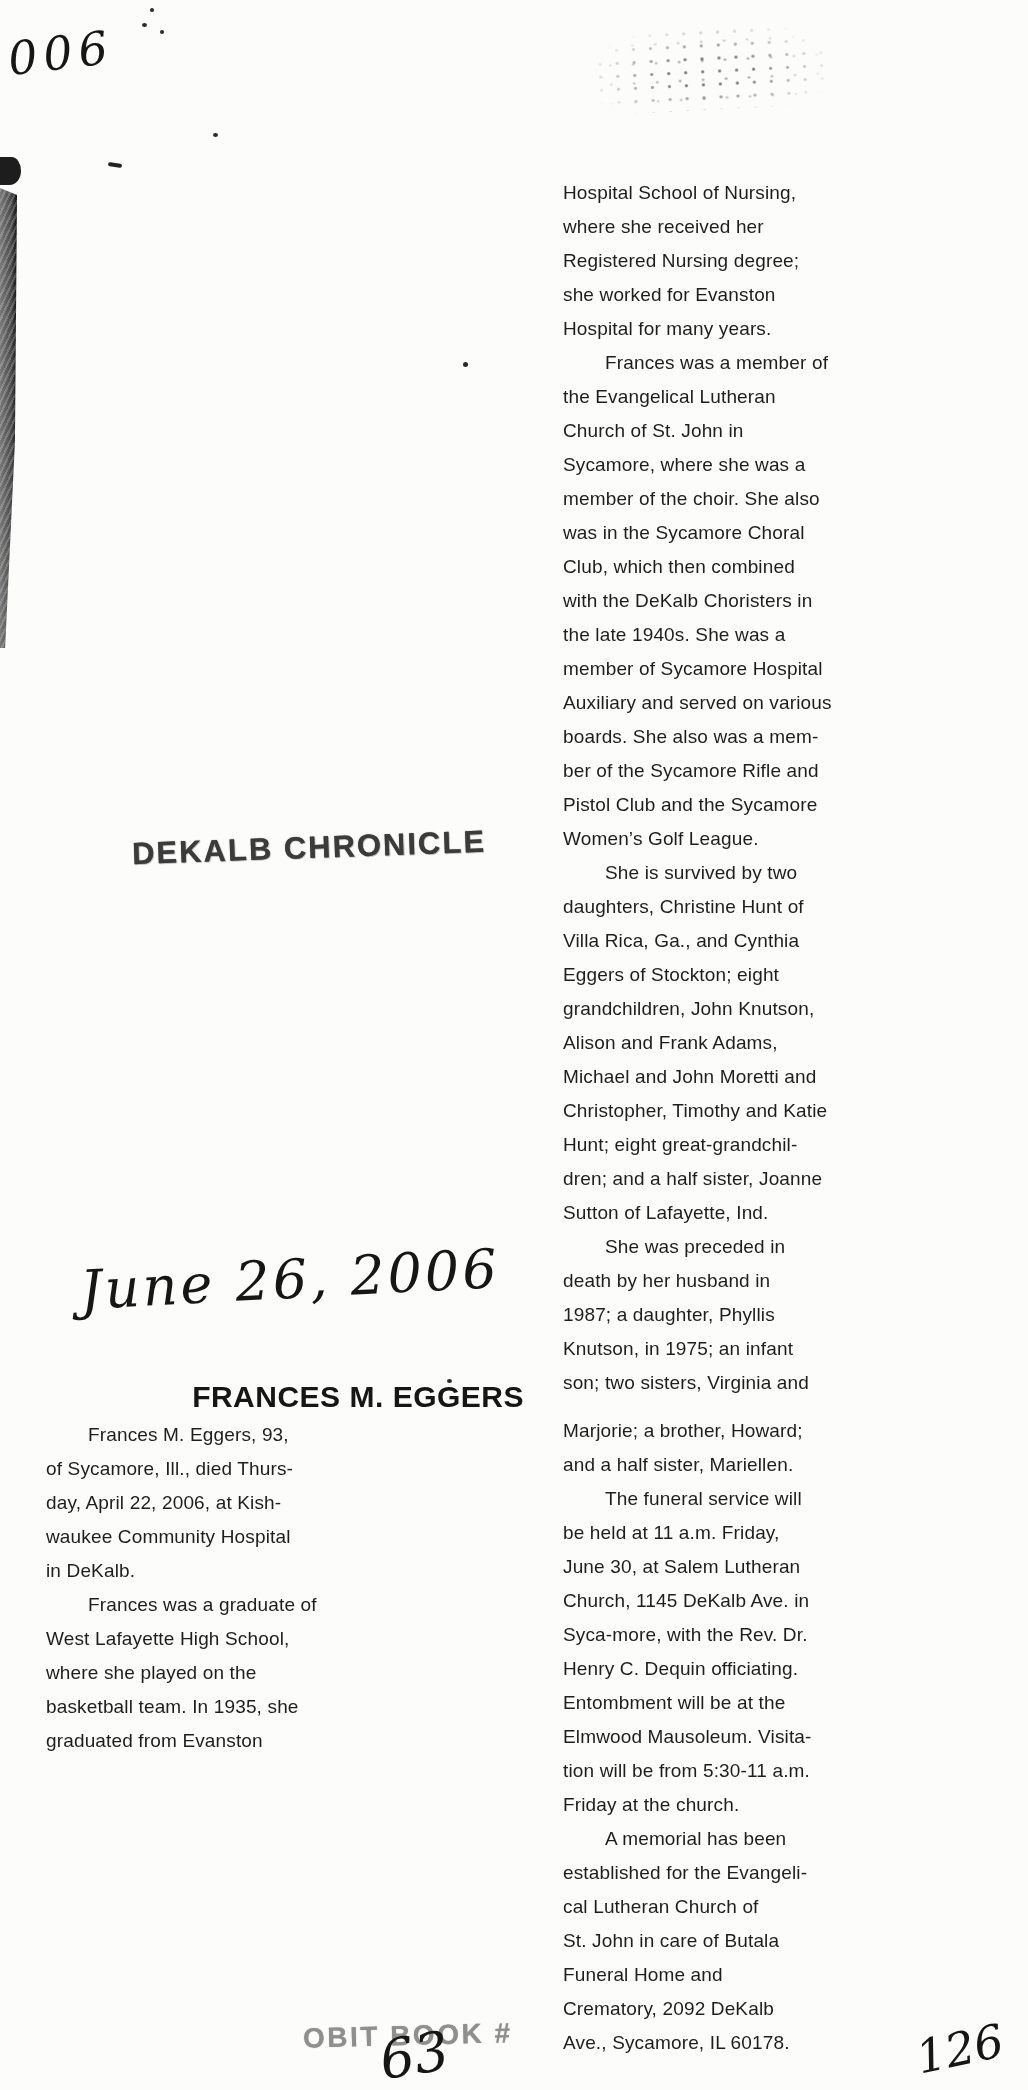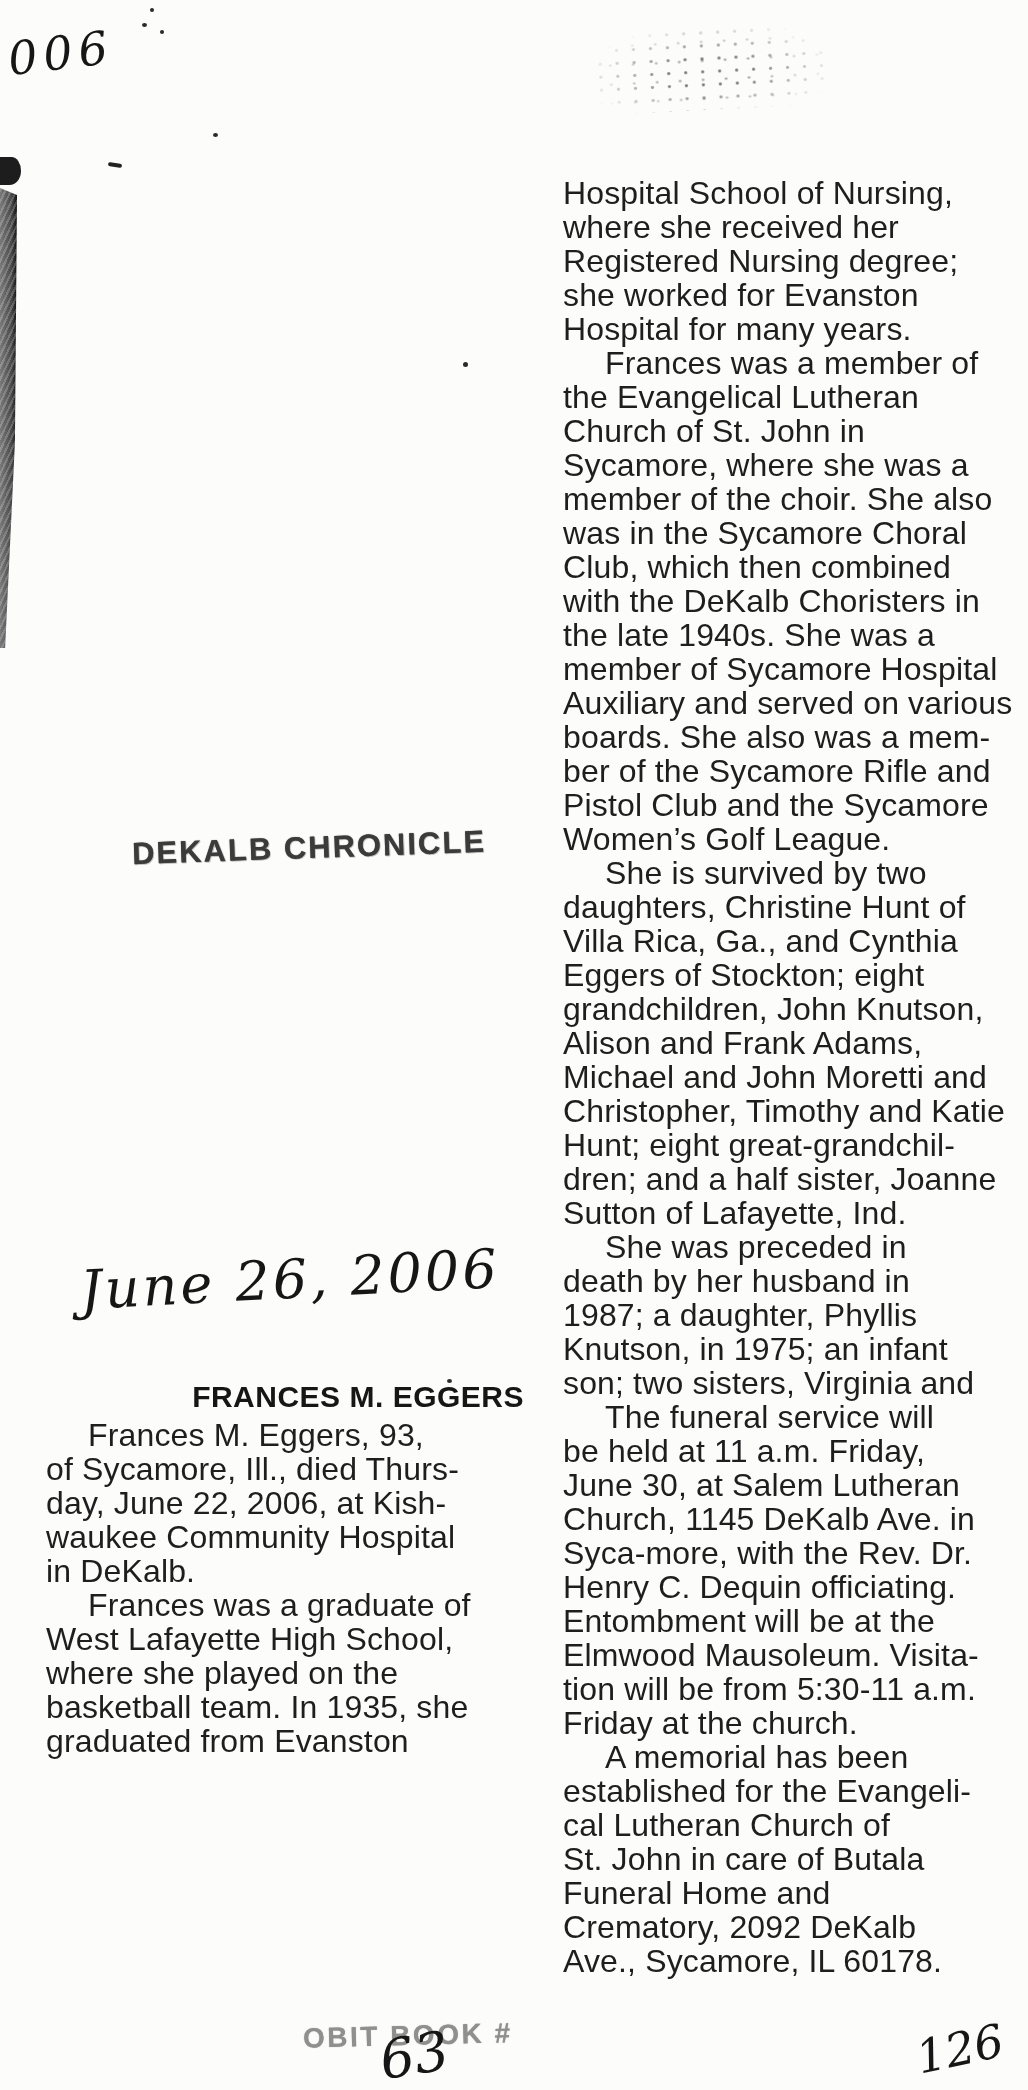--- a/index.html
+++ b/index.html
@@ -12,21 +12,21 @@
     color:#1f1f1f;
     overflow:hidden;
   }
 
   
   .col{position:absolute;}
   .col-left{left:46px;top:1380px;width:478px;}
   .col-right{left:563px;top:176px;width:465px;}
   .body{
     margin:0;
-    font-size:32px;
+    font-size:19px;
     line-height:34px;
     letter-spacing:.15px;
     white-space:pre-line;
     color:#1e1e1e;
   }
   .indent{text-indent:42px;}
   .gap{margin-top:14px;}
   .headline{
     margin:0 0 4px 36px;
     font-size:30px;
@@ -123,21 +123,21 @@
   <div class="hw hw-63">63</div>
   <div class="hw hw-126">126</div>
 
   <div class="stamp-chronicle">DEKALB CHRONICLE</div>
   <div class="stamp-obit">OBIT BOOK #</div>
 
   <div class="col col-left">
     <h1 class="headline">FRANCES M. EGGERS</h1>
     <p class="body indent">Frances M. Eggers, 93,
 of Sycamore, Ill., died Thurs-
-day, June 22, 2006, at Kish-
+day, April 22, 2006, at Kish-
 waukee Community Hospital
 in DeKalb.</p>
     <p class="body indent">Frances was a graduate of
 West Lafayette High School,
 where she played on the
 basketball team. In 1935, she
 graduated from Evanston</p>
   </div>
 
   <div class="col col-right">
@@ -170,20 +170,22 @@
 Michael and John Moretti and
 Christopher, Timothy and Katie
 Hunt; eight great-grandchil-
 dren; and a half sister, Joanne
 Sutton of Lafayette, Ind.</p>
     <p class="body indent">She was preceded in
 death by her husband in
 1987; a daughter, Phyllis
 Knutson, in 1975; an infant
 son; two sisters, Virginia and</p>
+    <p class="body gap">Marjorie; a brother, Howard;
+and a half sister, Mariellen.</p>
     <p class="body indent">The funeral service will
 be held at 11 a.m. Friday,
 June 30, at Salem Lutheran
 Church, 1145 DeKalb Ave. in
 Syca-more, with the Rev. Dr.
 Henry C. Dequin officiating.
 Entombment will be at the
 Elmwood Mausoleum. Visita-
 tion will be from 5:30-11 a.m.
 Friday at the church.</p>

